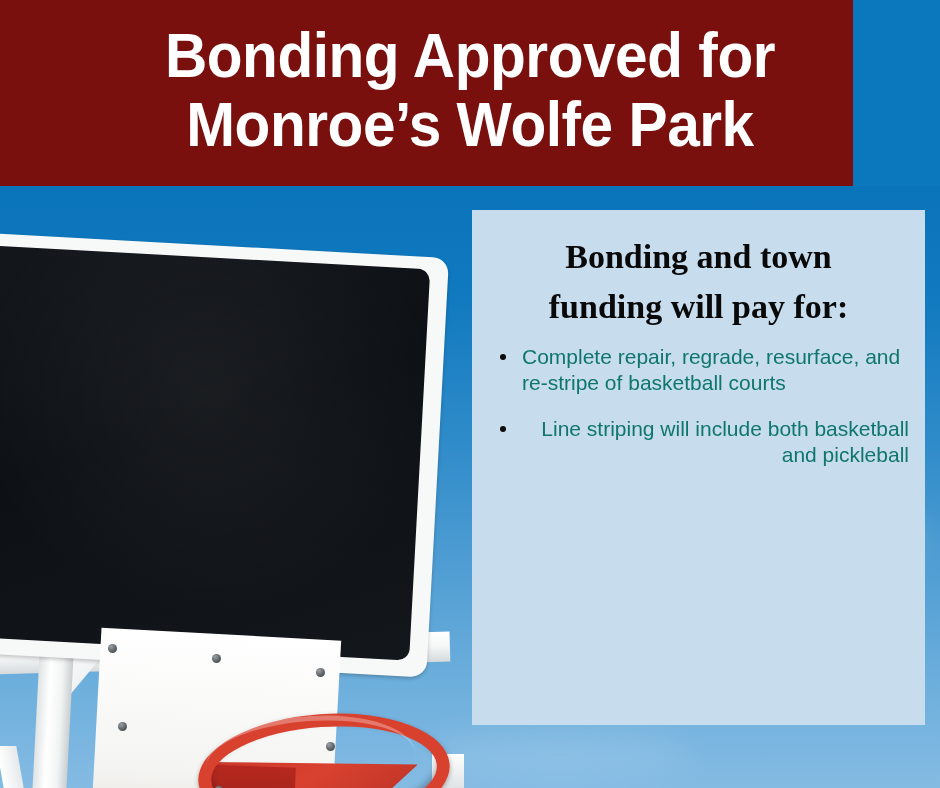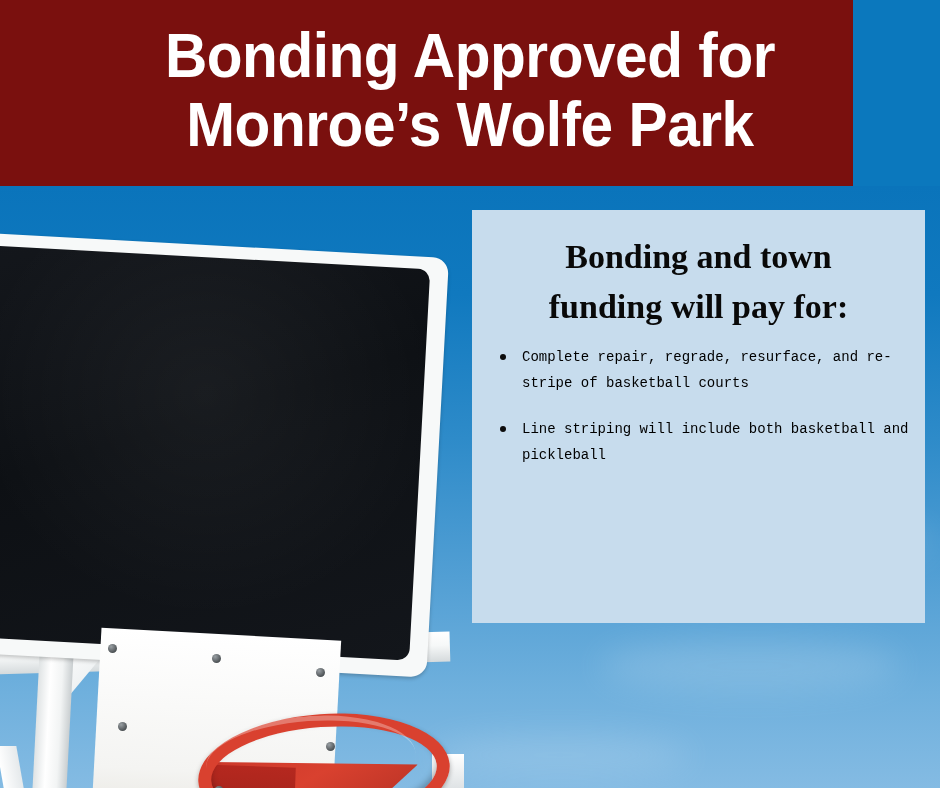--- a/index.html
+++ b/index.html
@@ -236,21 +236,21 @@
     background: radial-gradient(circle at 35% 30%, #8d9295, #4a4f52 70%, #2e3335);
     z-index: 22;
   }
 
   
   #info-panel {
     position: absolute;
     left: 472px;
     top: 210px;
     width: 453px;
-    height: 413px;
+    height: 515px;
     background: #c7dced;
     z-index: 30;
   }
   #info-heading {
     margin: 0;
     padding: 22px 16px 0 16px;
     text-align: center;
     font-family: "Liberation Serif", serif;
     font-weight: bold;
     font-size: 34px;
@@ -260,26 +260,26 @@
   }
   #bullet-list {
     list-style: none;
     margin: 12px 0 0 0;
     padding: 0 16px 0 24px;
   }
   .bullet-item {
     position: relative;
     padding-left: 26px;
     margin-bottom: 20px;
-    font-family: Liberation Mono, monospace;
-    font-size: 14px;
+    font-family: Liberation Sans, sans-serif;
+    font-size: 21px;
     line-height: 26px;
-    color: #000000;
-  }
-  .bullet-item:last-child { margin-bottom: 0; }
+    color: #0f766e;
+  }
+  .bullet-item:last-child { margin-bottom: 0; text-align: right; }
   .bullet-dot {
     position: absolute;
     left: 4px;
     top: 10px;
     width: 6px;
     height: 6px;
     border-radius: 50%;
     background: #0c0c0c;
   }
 </style>

